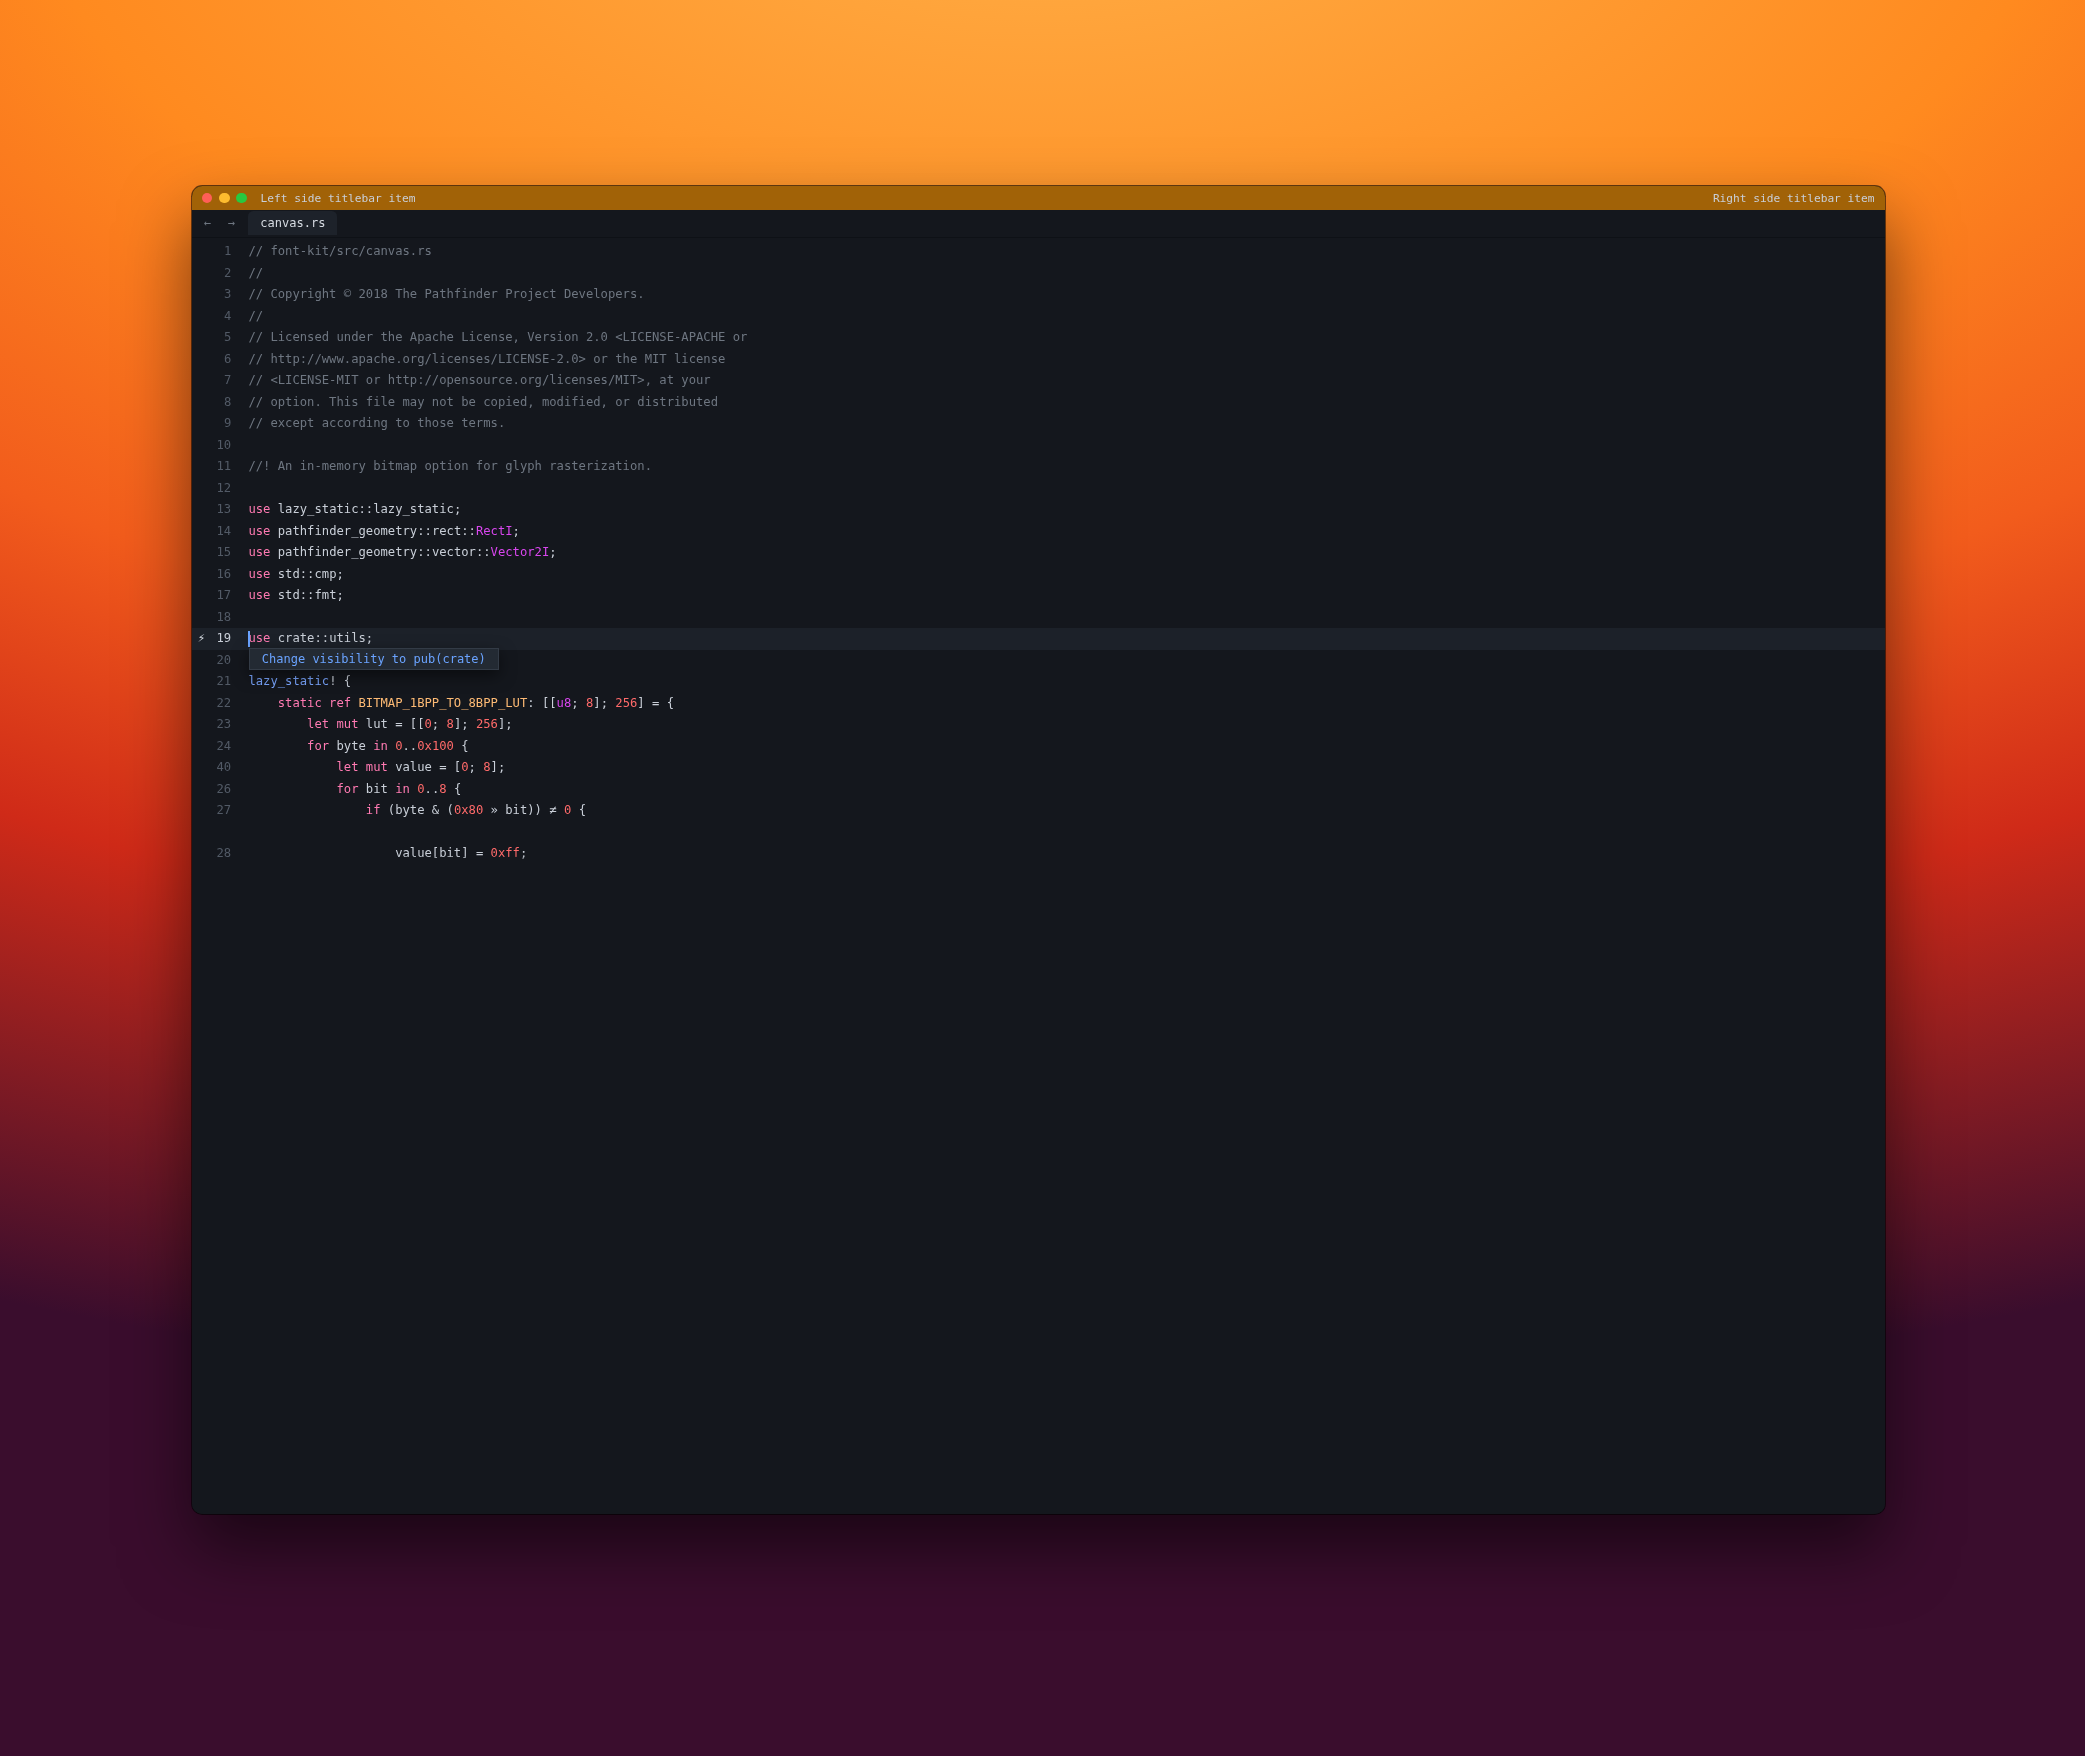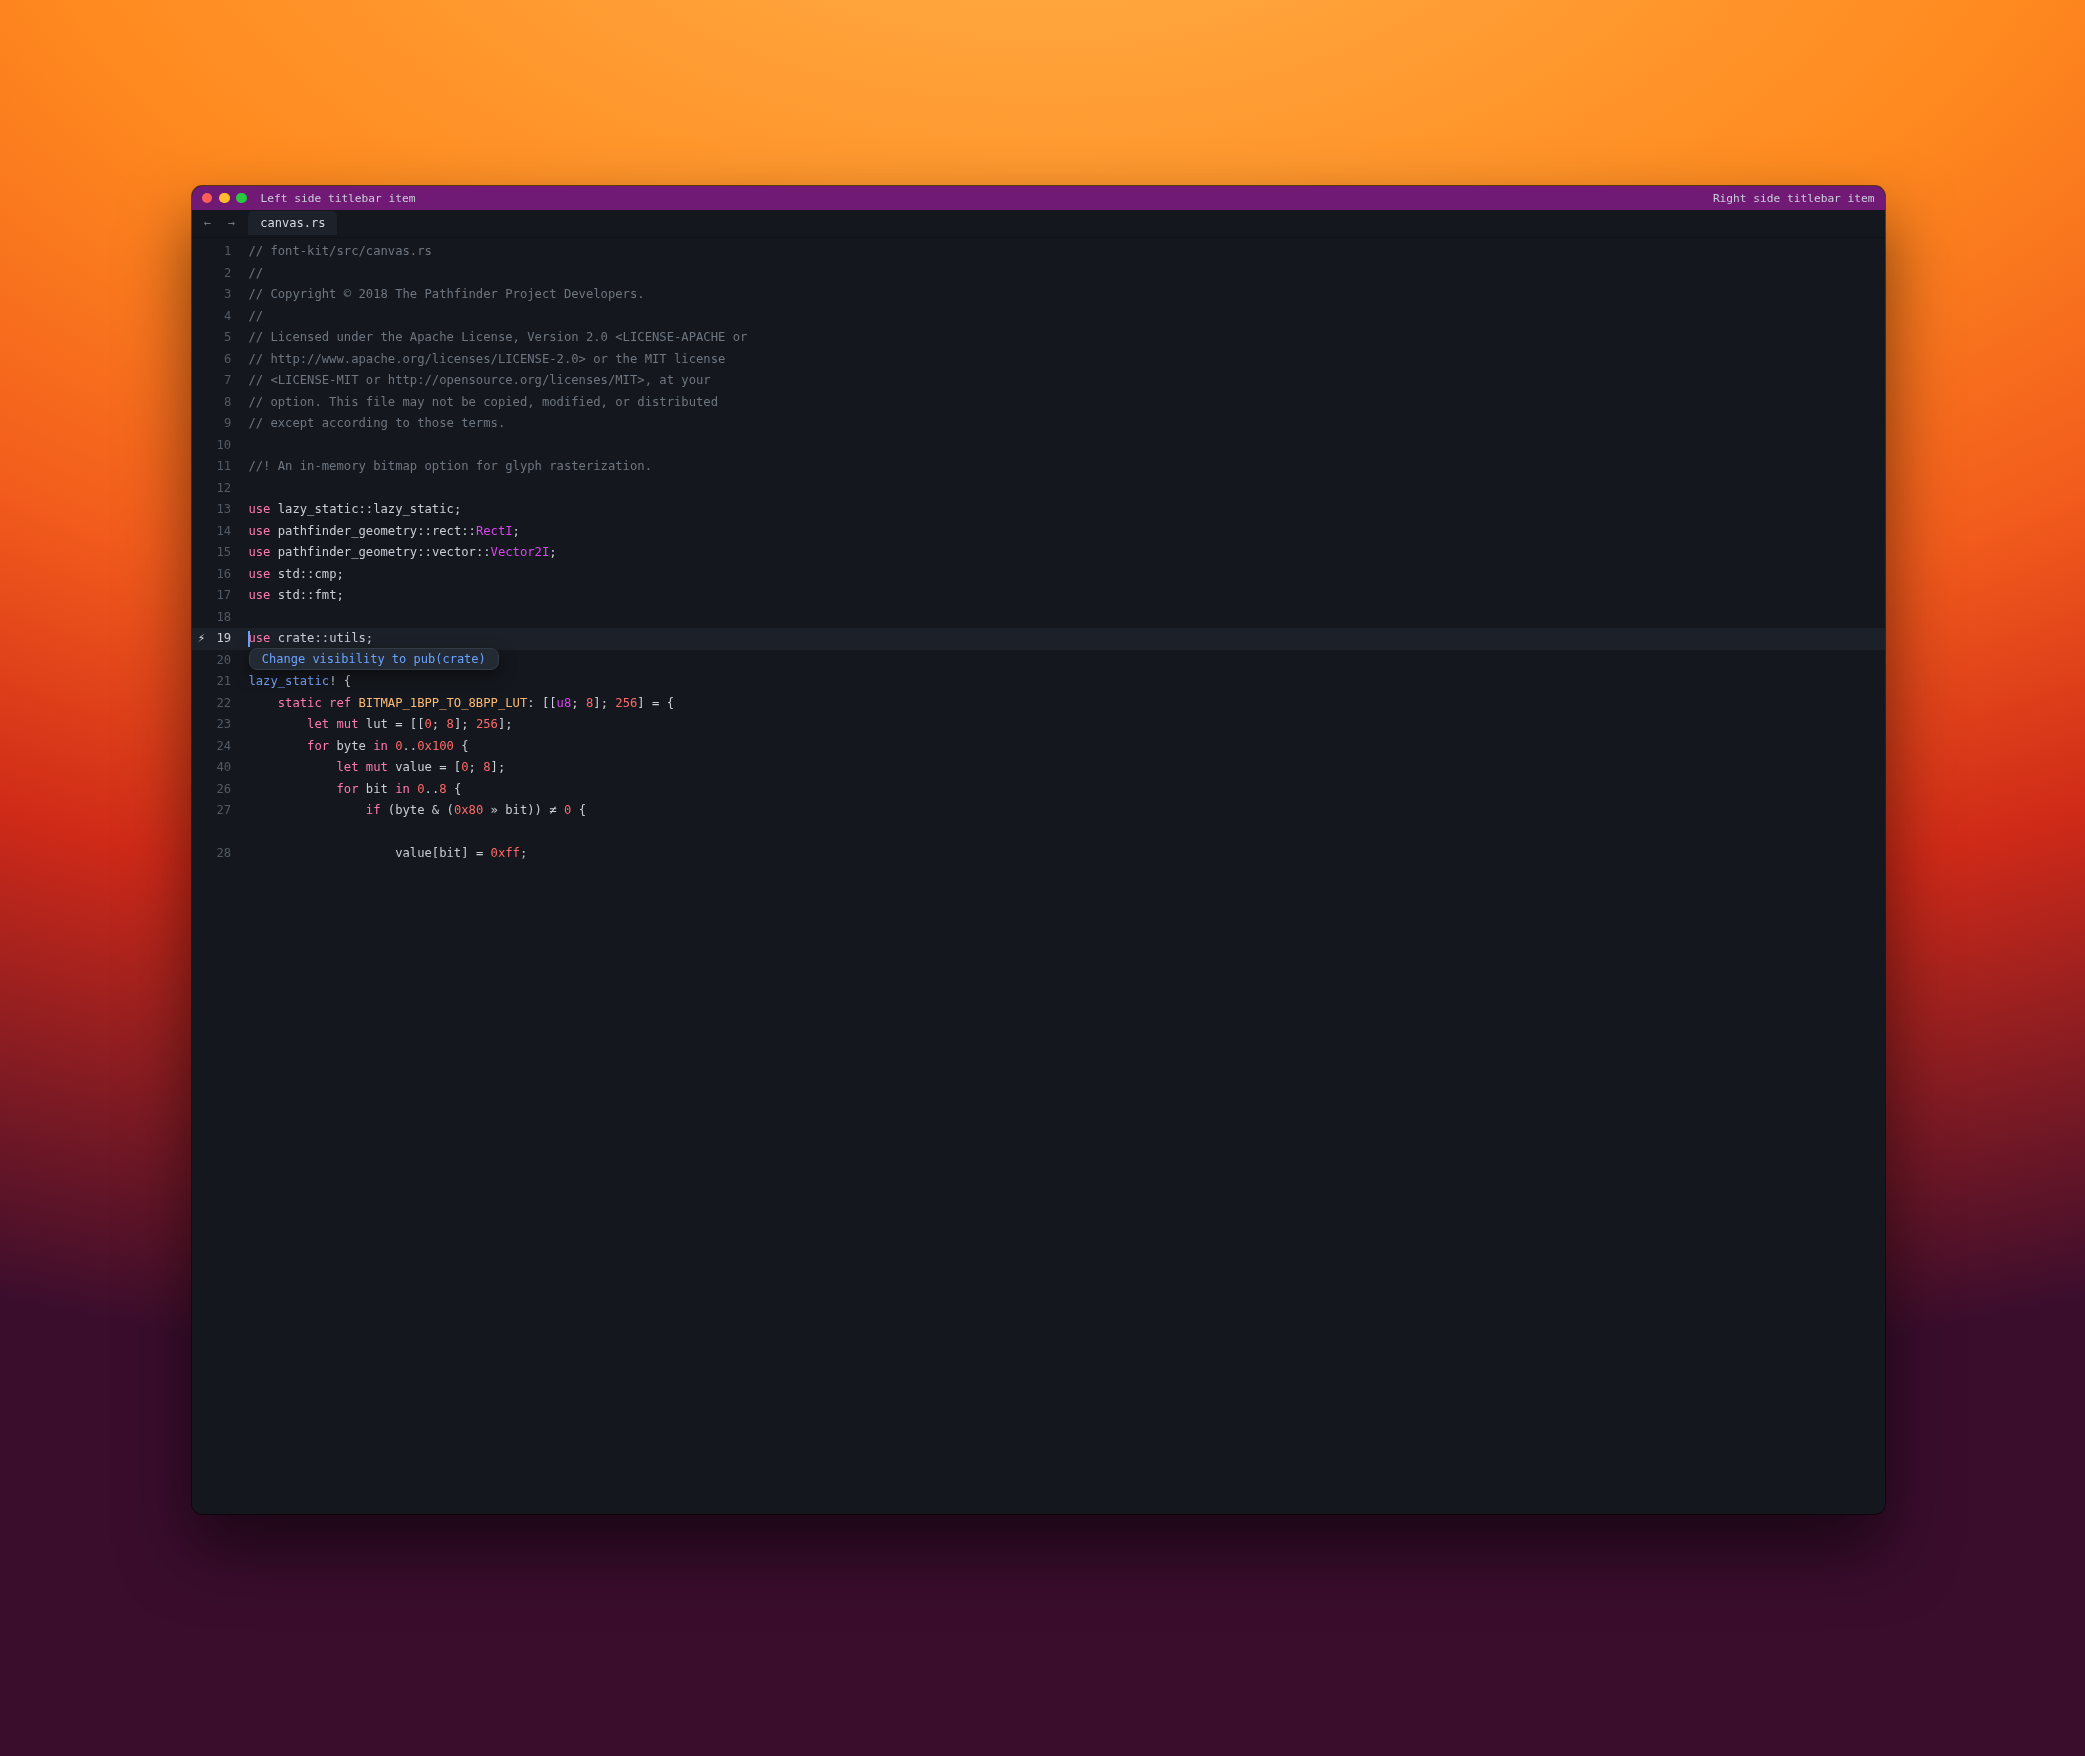--- a/index.html
+++ b/index.html
@@ -34,21 +34,21 @@
     width: 81.2%; height: 75.6%;
     background: #14171d;
     border-radius: 10.3px;
     box-shadow: 0 34px 69px rgba(0,0,0,0.55), 0 0 0 0.9px rgba(0,0,0,0.6);
     display: flex; flex-direction: column;
     overflow: hidden;
   }
 
   .titlebar {
     height: 24px;
-    background: #701a75;
+    background: #a16207;
     display: flex; align-items: center;
     padding: 0 10.3px;
     font-size: 11.2px;
     color: #c9cfd8;
     gap: 8.6px;
   }
   .traffic { display: flex; gap: 6.9px; align-items: center; }
   .tl { width: 10.3px; height: 10.3px; border-radius: 50%; }
   .titlebar .left { margin-left: 5.2px; }
   .titlebar .spacer { flex: 1; }
@@ -118,21 +118,21 @@
             mask-image: linear-gradient(to bottom, #000 60%, transparent 100%);
   }
   .line.lastcut { height: 15.5px; overflow: hidden; margin-top: 24px; }
 
   
   .action-popup {
     position: absolute;
     left: 57px;
     background: #232a33;
     border: 0.9px solid #333b46;
-    border-radius: 8px;
+    border-radius: 0;
     padding: 3.4px 12px;
     font-size: 12px;
     box-shadow: 0 5.2px 15.5px rgba(0,0,0,0.5);
   }
   .action-popup .item { color: #6aa3ff; }
 
   
   .cm { color: #6e7681; }           
   .kw { color: #ff7ab2; }           
   .id { color: #c9cfd8; }           

